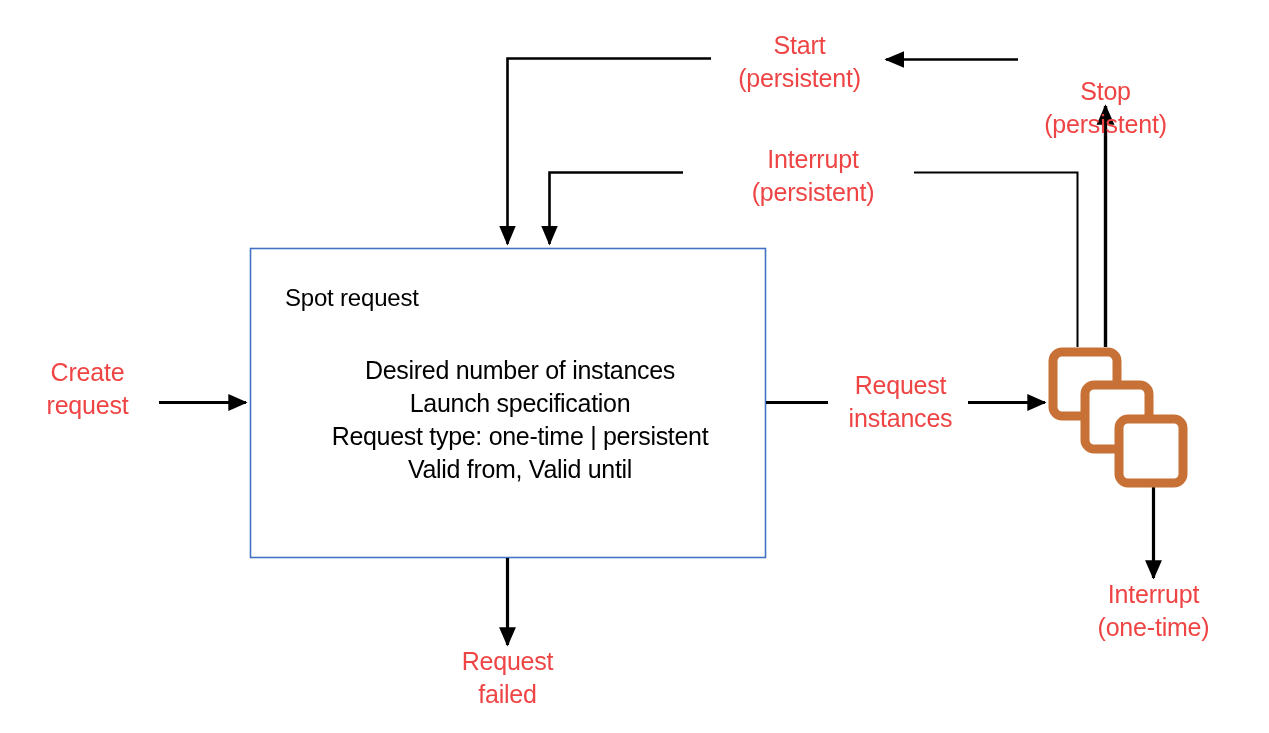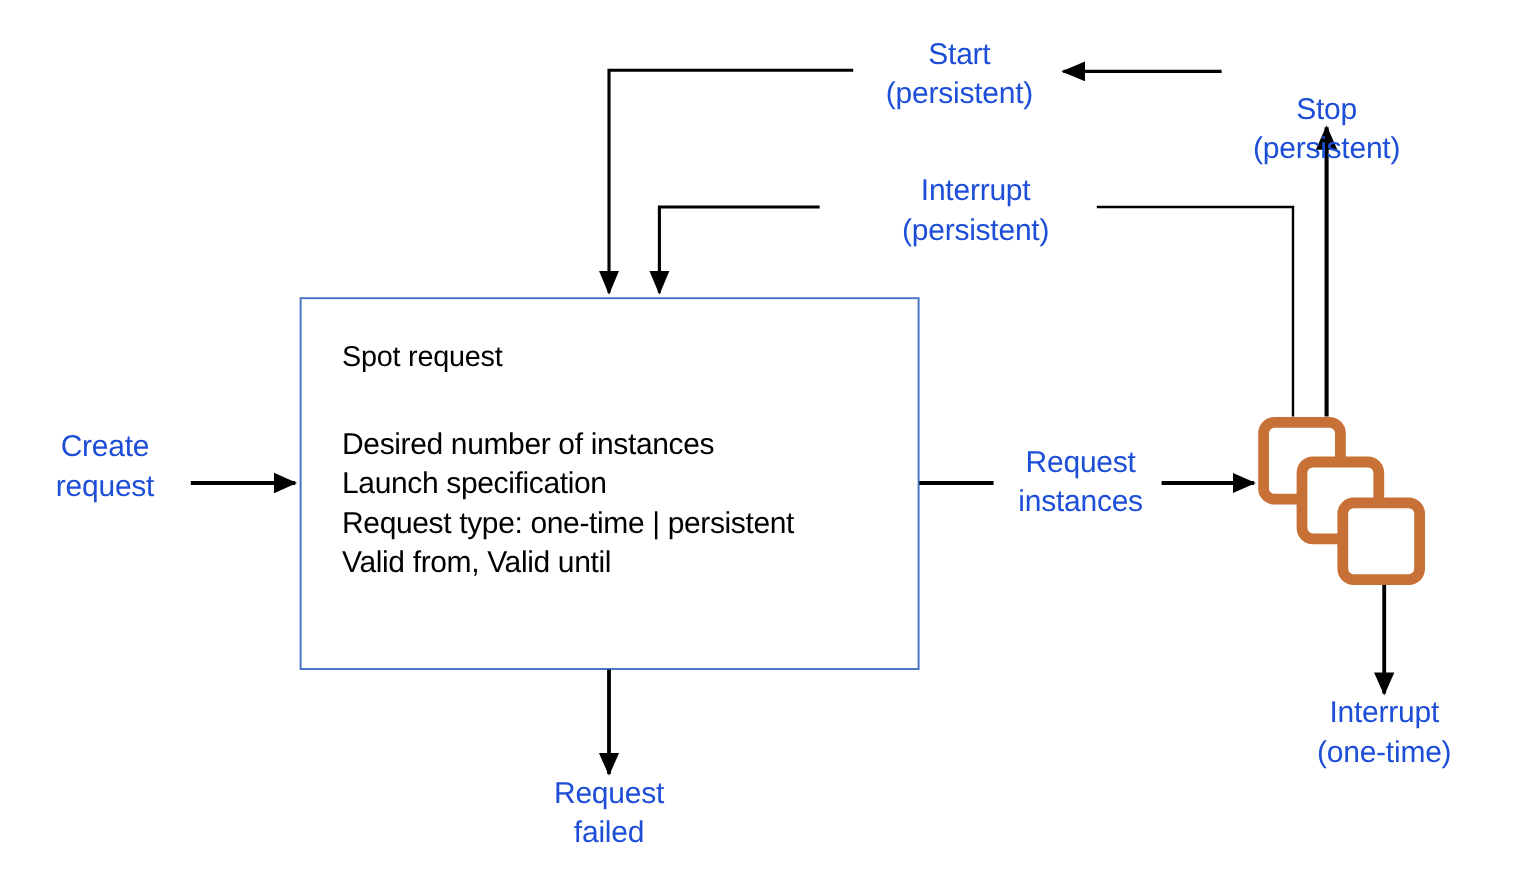--- a/index.html
+++ b/index.html
@@ -24,21 +24,21 @@
     left: 0;
     top: 0;
     width: 1269px;
     height: 733px;
   }
   .label {
     position: absolute;
     font-family: "Liberation Sans", sans-serif;
     font-size: 25px;
     line-height: 33px;
-    color: #1d4ed8;
+    color: #ef4444;
     text-align: center;
     white-space: pre;
     letter-spacing: -0.2px;
   }
   .label.two-line {
     white-space: pre-line;
   }
   .box-title {
     position: absolute;
     font-family: "Liberation Sans", sans-serif;
@@ -96,21 +96,21 @@
 
     <g>
       <rect x="1053" y="352" width="64" height="64" rx="9" ry="9" fill="#ffffff" stroke="#C87137" stroke-width="9"></rect>
       <rect x="1085" y="385" width="64" height="64" rx="9" ry="9" fill="#ffffff" stroke="#C87137" stroke-width="9"></rect>
       <rect x="1119" y="419" width="64" height="64" rx="9" ry="9" fill="#ffffff" stroke="#C87137" stroke-width="9"></rect>
     </g>
   </svg>
 
   <div class="box-title" style="left:285px; top:283px; width:420px;">Spot request</div>
 
-  <div class="box-lines" style="left:285px; top:354px; width:470px;">Desired number of instances
+  <div class="box-lines" style="left:285px; top:354px; width:470px;text-align:center;">Desired number of instances
 Launch specification
 Request type: one-time | persistent
 Valid from, Valid until</div>
 
   <div class="label two-line" style="left:0px; top:356px; width:175px;text-align:center;">Create
 request</div>
 
   <div class="label two-line" style="left:712px; top:29px; width:175px;">Start
 (persistent)</div>
 

